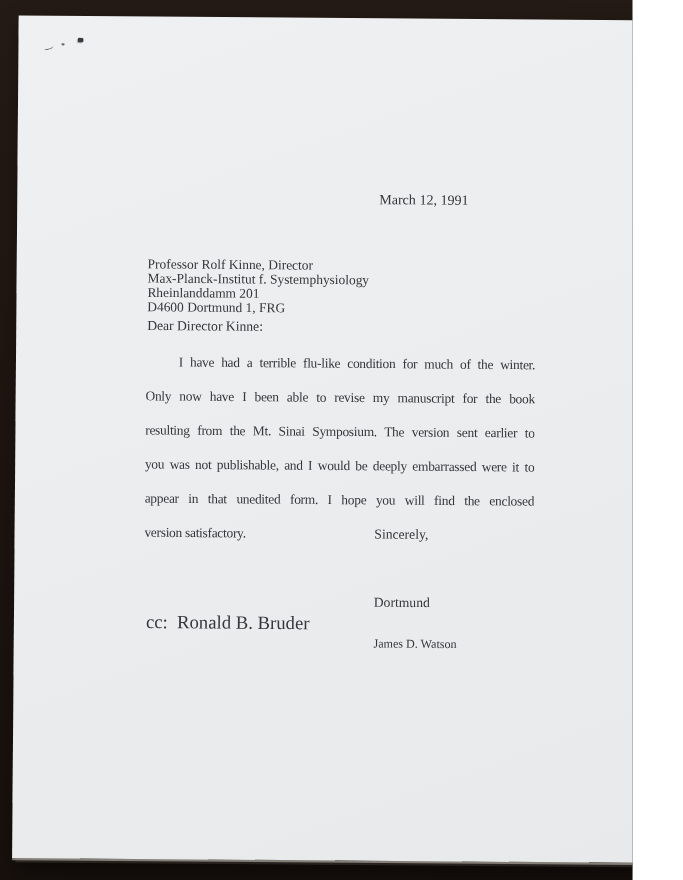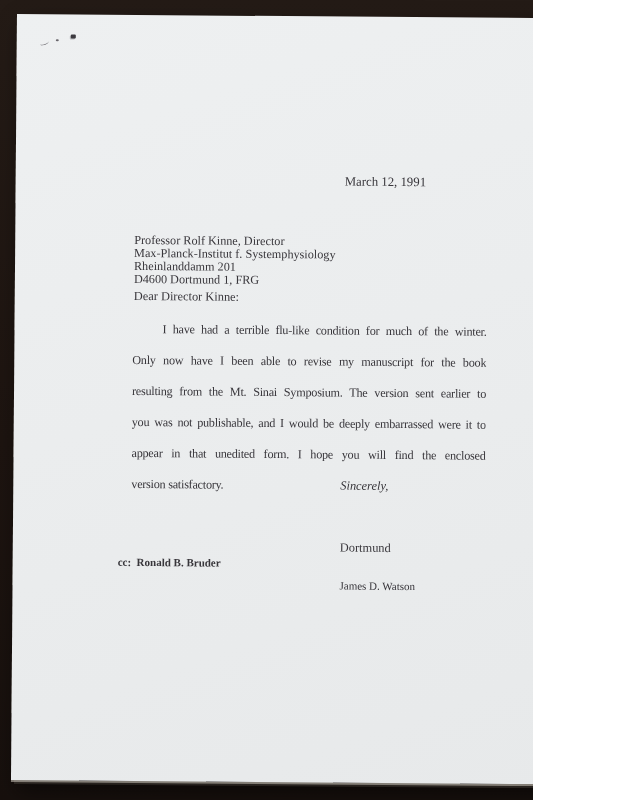--- a/index.html
+++ b/index.html
@@ -3,21 +3,21 @@
 <meta charset="utf-8">
 <style>
   * { margin: 0; padding: 0; box-sizing: border-box; }
   html, body { width: 621px; height: 800px; }
   body {
     font-family: "Liberation Serif", "DejaVu Serif", serif;
     overflow: hidden;
   }
   .scene {
     position: relative;
-    width: 533px;
+    width: 575px;
     height: 800px;
     background: linear-gradient(180deg, #241b16 0%, #1d1410 55%, #17100d 100%);
     overflow: hidden;
   }
   .paper {
     position: absolute;
     left: 17px;
     top: 14px;
     width: 589px;
     height: 766px;
@@ -86,39 +86,37 @@
     text-align-last: justify;
     overflow: hidden;
     white-space: nowrap; 
   }
   .body-line.first { text-indent: 30px; }
   .body-line.last  { text-align-last: left; }
   .closing {
     position: absolute;
     left: 327px; top: 462px;
     font-size: 12.4px;
-    font-style: italic;
   }
   .sig-name {
     position: absolute;
     left: 327px; top: 539px;
     font-size: 11px;
     margin-top: 24px;
   }
   .sig-title {
     position: absolute;
     left: 327px; top: 524px;
     font-size: 12.4px;
   }
   .cc {
     position: absolute;
-    left: 105px; top: 541px;
-    font-size: 11px;
+    left: 120px; top: 541px;
+    font-size: 17px;
     white-space: pre;
-    font-weight: bold;
   }
 </style>
 </head>
 <body>
 
 <div class="scene">
   <div class="paper">
 
     <span class="mark-squiggle"></span>
     <span class="mark-dot"></span>

